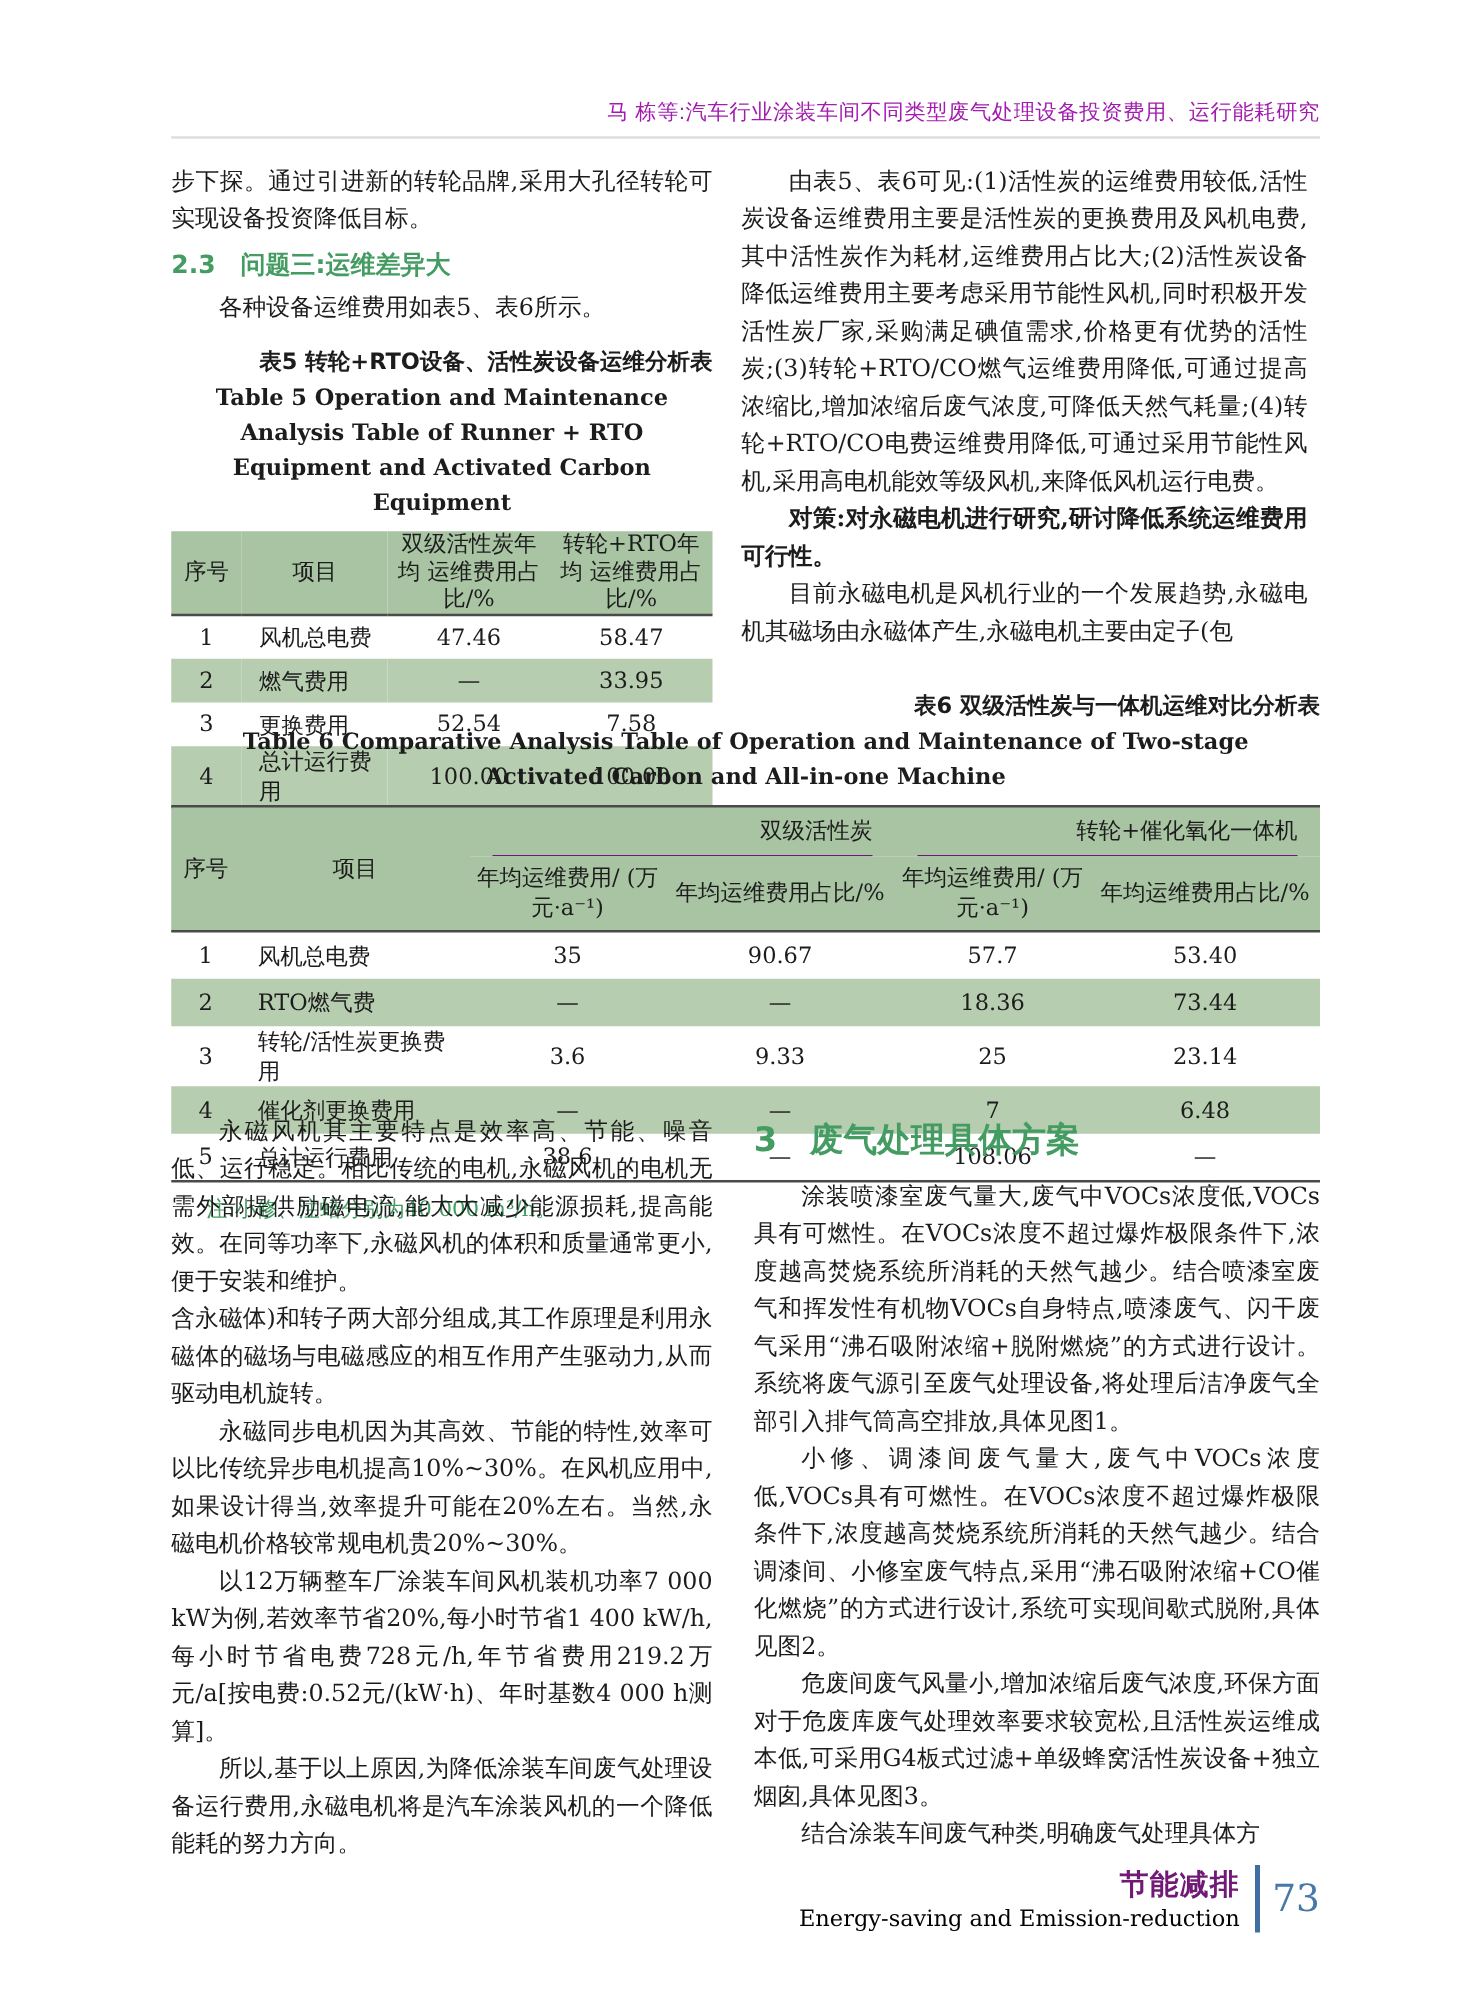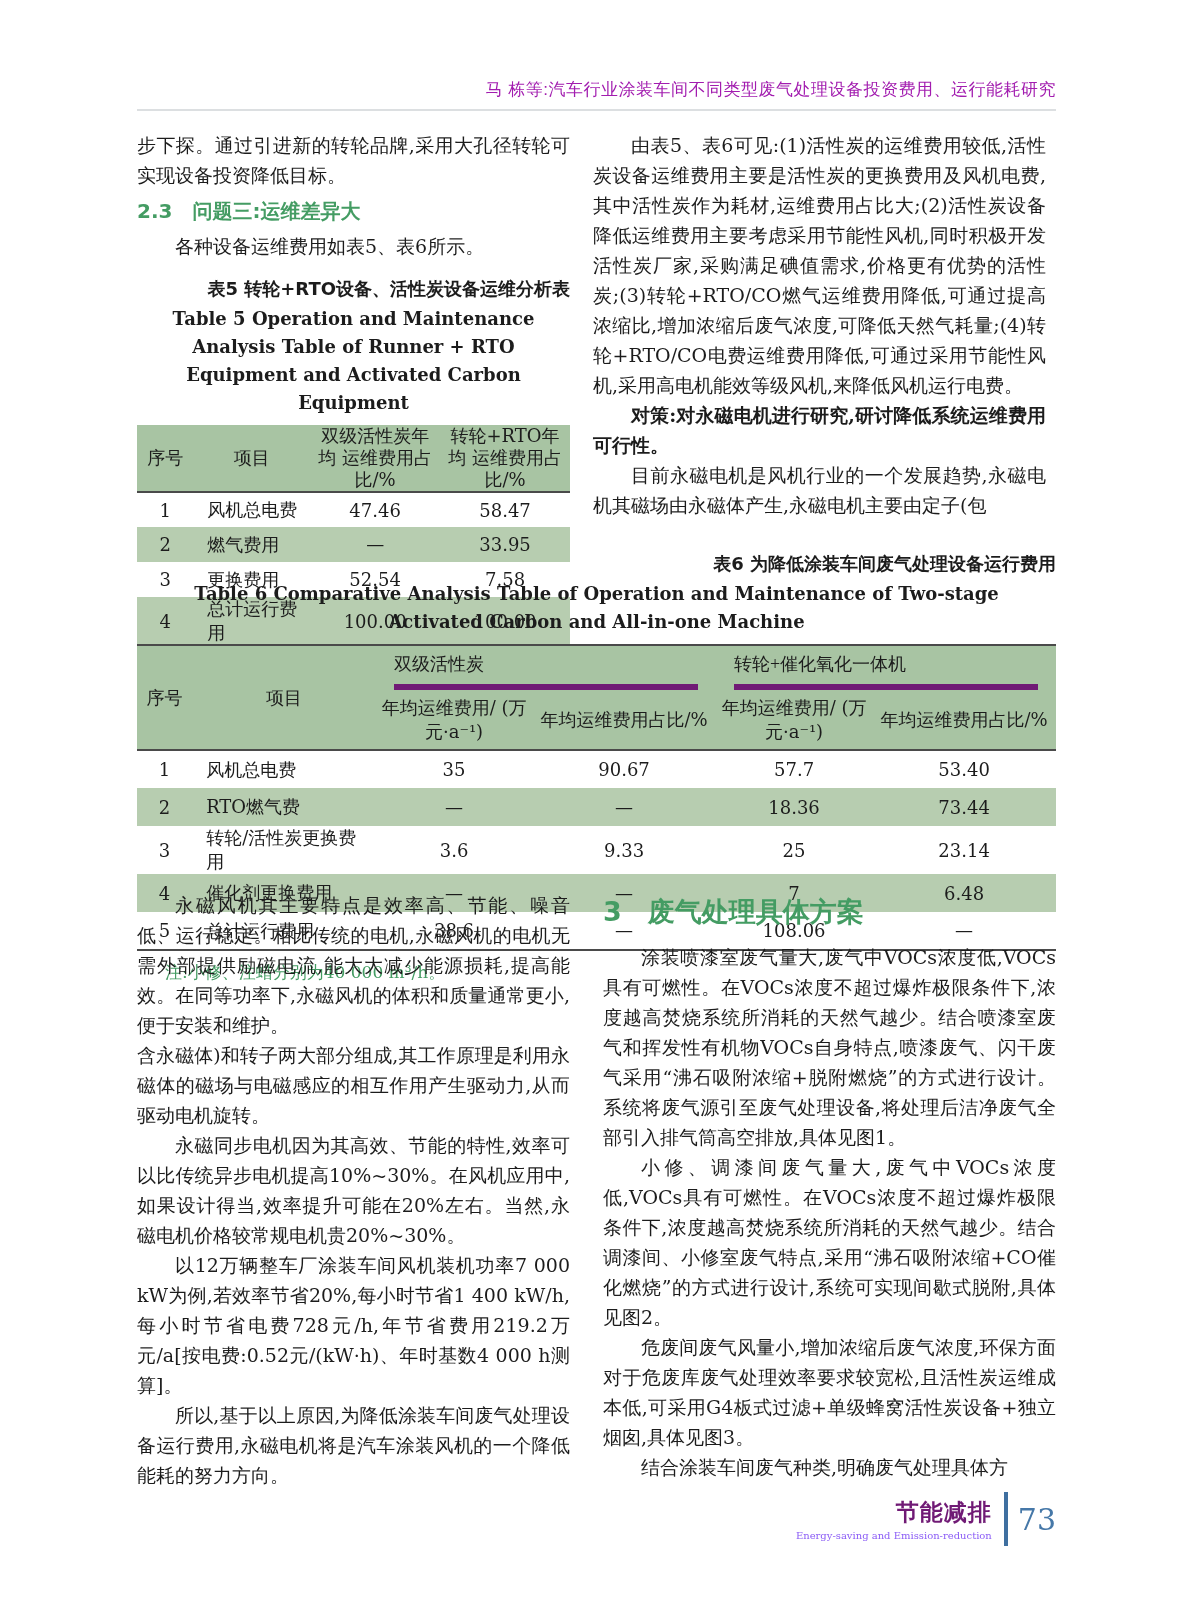--- a/index.html
+++ b/index.html
@@ -63,37 +63,37 @@
   .t5 th { background: #a8c4a3; height: 46px; line-height: 22px; }
   .t5 td { height: 35px; text-align: center; }
   .t5 tr.g td { background: #b7cdb0; }
   .t5 thead { border-bottom: 2px solid #4a4a4a; }
   .t5 { border-bottom: 2px solid #4a4a4a; }
   .t5 .item { text-align: left; padding-left: 14px; }
   .t6 { border-top: 2px solid #4a4a4a; border-bottom: 2px solid #4a4a4a; }
   .t6 thead th { background: #a8c4a3; }
   .t6 thead { border-bottom: 2px solid #4a4a4a; }
   .t6 th.grp-cell { height: 38px; }
-  .t6 .grp { border-bottom: 6px solid #701a75; margin: 0 14px; padding: 6px 0 8px 0; text-align: left; font-family: Liberation Serif, serif; }
+  .t6 .grp { border-bottom: 1px solid #701a75; margin: 0 14px; padding: 6px 0 8px 0; text-align: right; }
   .t6 th.sub { height: 60px; line-height: 24px; text-align: center; }
   .t6 td { height: 38px; text-align: center; }
   .t6 tr.g td { background: #b7cdb0; }
   .t6 .item { text-align: left; padding-left: 14px; }
   .tbl-note { color: #449c63; font-size: 17px; margin: 10px 0 0 28px; }
   
   .footer {
     position: absolute; right: 131px; top: 1492px;
     display: flex; align-items: center;
   }
   .f-names { text-align: right; }
   .f-cn {
     font-family: "DejaVu Sans", "Liberation Sans", sans-serif;
     font-weight: bold; font-size: 23px; color: #701a75; letter-spacing: 1px;
   }
-  .f-en { font-size: 10px; color: #8b5cf6; margin-top: 2px; }
+  .f-en { font-size: 18px; color: #000000; margin-top: 2px; }
   .f-bar { width: 4px; height: 54px; background: #3f6fa0; margin: 0 10px 0 12px; }
   .f-page { font-size: 30px; color: #4678a8; font-family: "DejaVu Serif", serif; }
 </style>
 </head>
 <body>
 
 <div class="page">
 
   <div class="run-head">
     <span class="rh-text">马   栋等:汽车行业涂装车间不同类型废气处理设备投资费用、运行能耗研究</span>
@@ -148,21 +148,21 @@
     </div>
 
     <div class="col-r">
       <p class="para">由表5、表6可见:(1)活性炭的运维费用较低,活性炭设备运维费用主要是活性炭的更换费用及风机电费,其中活性炭作为耗材,运维费用占比大;(2)活性炭设备降低运维费用主要考虑采用节能性风机,同时积极开发活性炭厂家,采购满足碘值需求,价格更有优势的活性炭;(3)转轮+RTO/CO燃气运维费用降低,可通过提高浓缩比,增加浓缩后废气浓度,可降低天然气耗量;(4)转轮+RTO/CO电费运维费用降低,可通过采用节能性风机,采用高电机能效等级风机,来降低风机运行电费。</p>
       <p class="para bold">对策:对永磁电机进行研究,研讨降低系统运维费用可行性。</p>
       <p class="para">目前永磁电机是风机行业的一个发展趋势,永磁电机其磁场由永磁体产生,永磁电机主要由定子(包</p>
     </div>
   </div>
 
   <div class="band-t6">
-    <div class="tbl-title-cn" style="margin-top:0">表6   为降低涂装车间废气处理设备运行费用</div>
+    <div class="tbl-title-cn" style="margin-top:0">表6   双级活性炭与一体机运维对比分析表</div>
     <div class="tbl-title-en">Table 6   Comparative Analysis Table of Operation and Maintenance of Two-stage Activated Carbon and All-in-one Machine</div>
     <table class="dt t6">
       <thead>
         <tr>
           <th rowspan="2" style="width:6%">序号</th>
           <th rowspan="2" style="width:20%">项目</th>
           <th colspan="2" class="grp-cell" style="width:37%">
             <div class="grp">双级活性炭</div>
           </th>
           <th colspan="2" class="grp-cell" style="width:37%">

